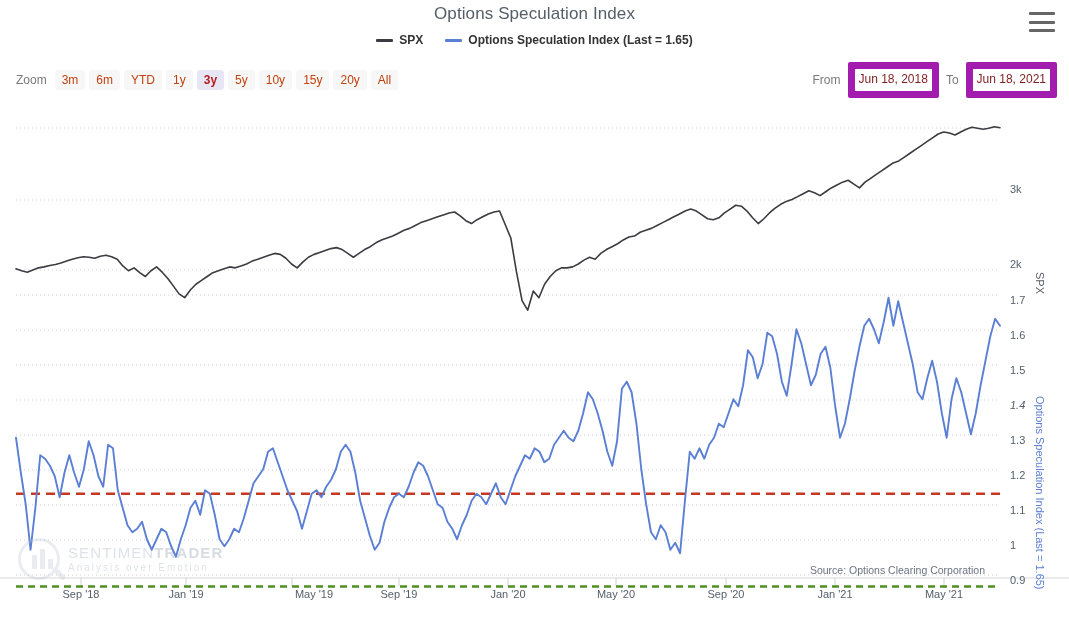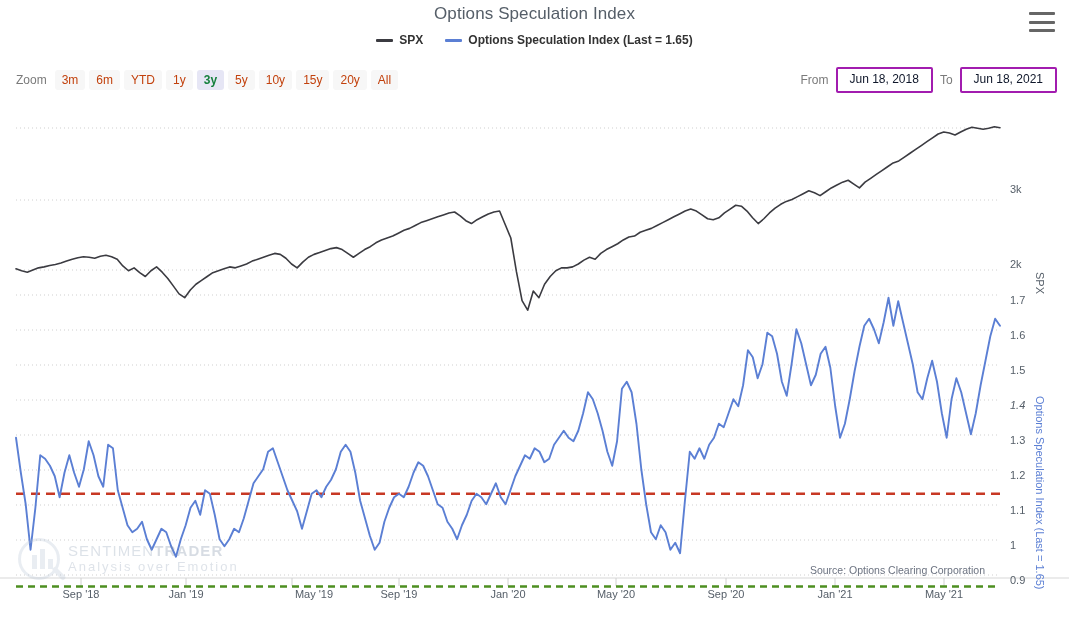--- a/index.html
+++ b/index.html
@@ -66,34 +66,34 @@
     padding: 4px 7px;
     margin-right: 4px;
     cursor: pointer;
     line-height: 1;
     min-width: 22px;
     text-align: center;
   }
   .zoom-btn.active {
     background: #e6e6f5;
     font-weight: bold;
-    color: #15803d;
+    color: #b91c1c;
   }
   #range-right {
     margin-left: auto;
     display: flex; align-items: center; gap: 7px;
     font-size: 12px; color: #7a7a7a;
   }
   .date-input {
-    border: 2px solid #a21caf;
+    border: 7px solid #a21caf;
     background: #fff;
     border-radius: 2px;
-    padding: 4px 12px;
+    padding: 4px 4px;
     font-size: 12px;
-    color: #0f172a;
+    color: #7f1d1d;
     cursor: text;
     line-height: 1.15;
   }
 
   
   #plot-wrap {
     position: absolute;
     left: 0; top: 100px;
     width: 1069px; height: 518px;
   }
@@ -139,21 +139,21 @@
   #watermark {
     position: absolute;
     left: 18px; top: 538px;
     display: flex; align-items: center; gap: 8px;
     opacity: .30;
     pointer-events: none;
   }
   #watermark .wm-text { line-height: 1.12; }
   #wm-name { font-size: 15px; letter-spacing: 1.1px; color: #8fa0b5; }
   #wm-name b { color: #7d8fa6; }
-  #wm-tag { font-size: 13px; letter-spacing: 2.0px; color: #93a3b7; }
+  #wm-tag { font-size: 10px; letter-spacing: 2.0px; color: #93a3b7; }
   #wm-logo {
     width: 42px; height: 42px; border-radius: 50%;
     border: 3px solid #b9c6d6;
     position: relative;
   }
   #wm-logo:after {
     content: ""; position: absolute;
     left: 30px; top: 30px; width: 16px; height: 5px;
     background: #b9c6d6; transform: rotate(45deg); border-radius: 2px;
   }

